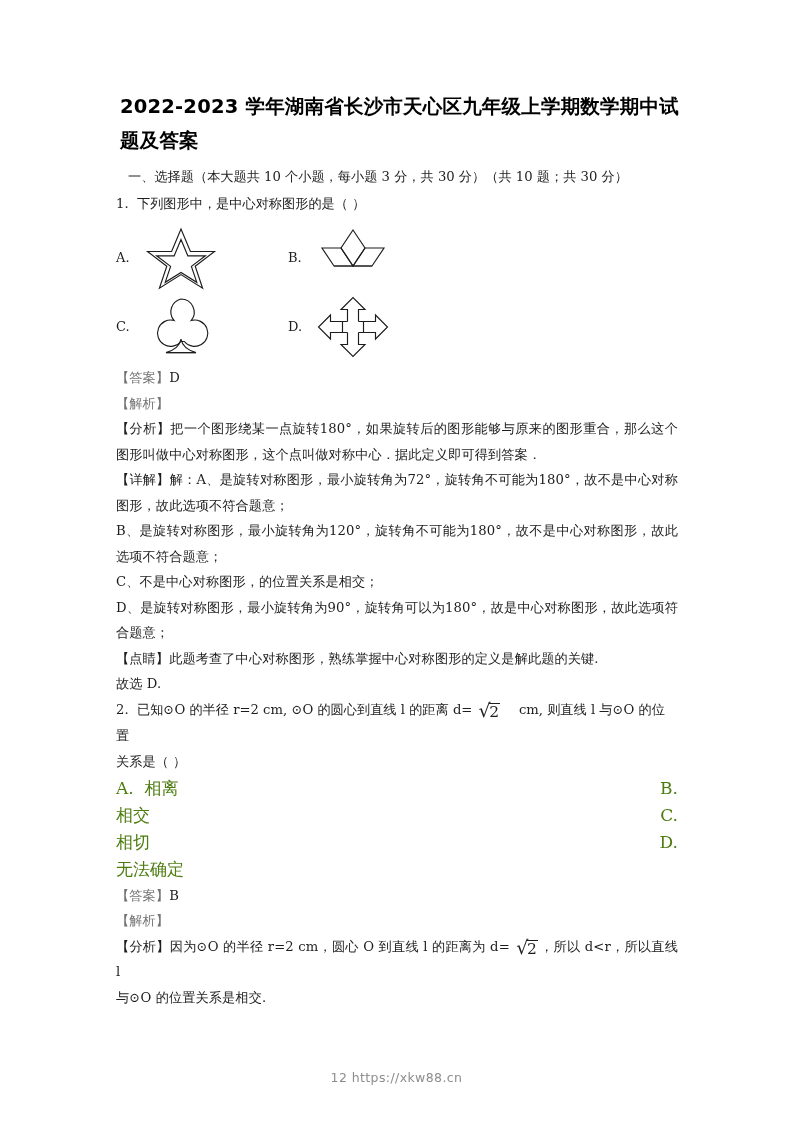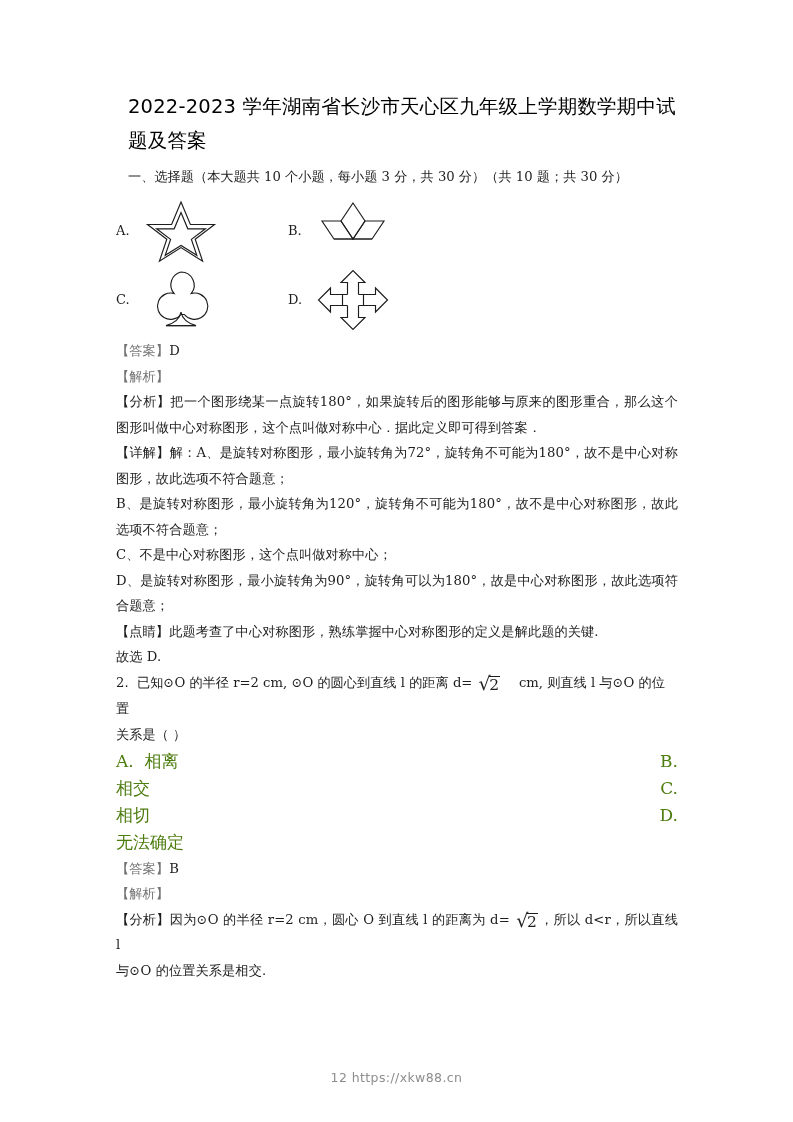--- a/index.html
+++ b/index.html
@@ -27,26 +27,26 @@
   #content {
     position: absolute;
     left: 116px;
     top: 90px;
     width: 562px;
   }
 
   
   .doc-title {
     font-family: "DejaVu Sans", "Liberation Sans", sans-serif;
-    font-weight: normal;
+    font-weight: bold;
     font-size: 19.5px;
     line-height: 34px;
     color: #000;
     letter-spacing: 0.2px;
-    margin: 0 0 6px 12px;
+    margin: 0 0 6px 4px;
     width: 560px;
   }
 
   
   .para {
     font-size: 13.2px;
     line-height: 25.5px;
     color: #1d1d1d;
     margin: 0;
     letter-spacing: 0.1px;
@@ -157,20 +157,24 @@
 <body>
 
 <div id="page">
 
   <div id="content">
 
     <h1 class="doc-title">2022-2023 学年湖南省长沙市天心区九年级上学期数学期中试题及答案</h1>
 
     <p class="section-head">一、选择题（本大题共 10 个小题，每小题 3 分，共 30 分）（共 10 题；共 30 分）</p>
 
+    <p class="qline">
+      <span>1.</span>
+      &nbsp;<span>下列图形中，是中心对称图形的是（      ）</span>
+    </p>
 
     <div class="fig-block">
 
       <div class="fig-row">
         <div class="fig-cell left">
           <span class="fig-label">A.</span>
           <span class="fig-art">
             <svg width="74" height="64" viewBox="0 0 74 64">
               <g fill="none" stroke="#1d1d1d" stroke-width="1.15" stroke-linejoin="miter">
                 <polygon points="37,3 46.4,25.5 70.5,25.5 51.2,40.2 58.6,62.2 37,48.6 15.4,62.2 22.8,40.2 3.5,25.5 27.6,25.5"></polygon>
@@ -241,21 +245,21 @@
     <p class="para">
       <span class="tag">【解析】</span>
     </p>
     <p class="para">
       <span>【分析】</span><span>把一个图形绕某一点旋转180°，如果旋转后的图形能够与原来的图形重合，那么这个图形叫做中心对称图形，这个点叫做对称中心．据此定义即可得到答案．</span>
     </p>
     <p class="para">
       <span>【详解】</span><span>解：A、是旋转对称图形，最小旋转角为72°，旋转角不可能为180°，故不是中心对称图形，故此选项不符合题意；</span>
     </p>
     <p class="para">B、是旋转对称图形，最小旋转角为120°，旋转角不可能为180°，故不是中心对称图形，故此选项不符合题意；</p>
-    <p class="para">C、不是中心对称图形，这个点叫做对称中心；</p>
+    <p class="para">C、不是中心对称图形，的位置关系是相交；</p>
     <p class="para">D、是旋转对称图形，最小旋转角为90°，旋转角可以为180°，故是中心对称图形，故此选项符合题意；</p>
     <p class="para">
       <span>【点睛】</span><span>此题考查了中心对称图形，熟练掌握中心对称图形的定义是解此题的关键.</span>
     </p>
     <p class="para">故选 D.</p>
 
     <p class="qline">
       <span>2.</span>
       &nbsp;<span>已知⊙O 的半径 r=2 cm, ⊙O 的圆心到直线 l 的距离 d=</span>
       <span class="sqrt"><span class="radic">√</span><span class="rad-num">2</span></span>

